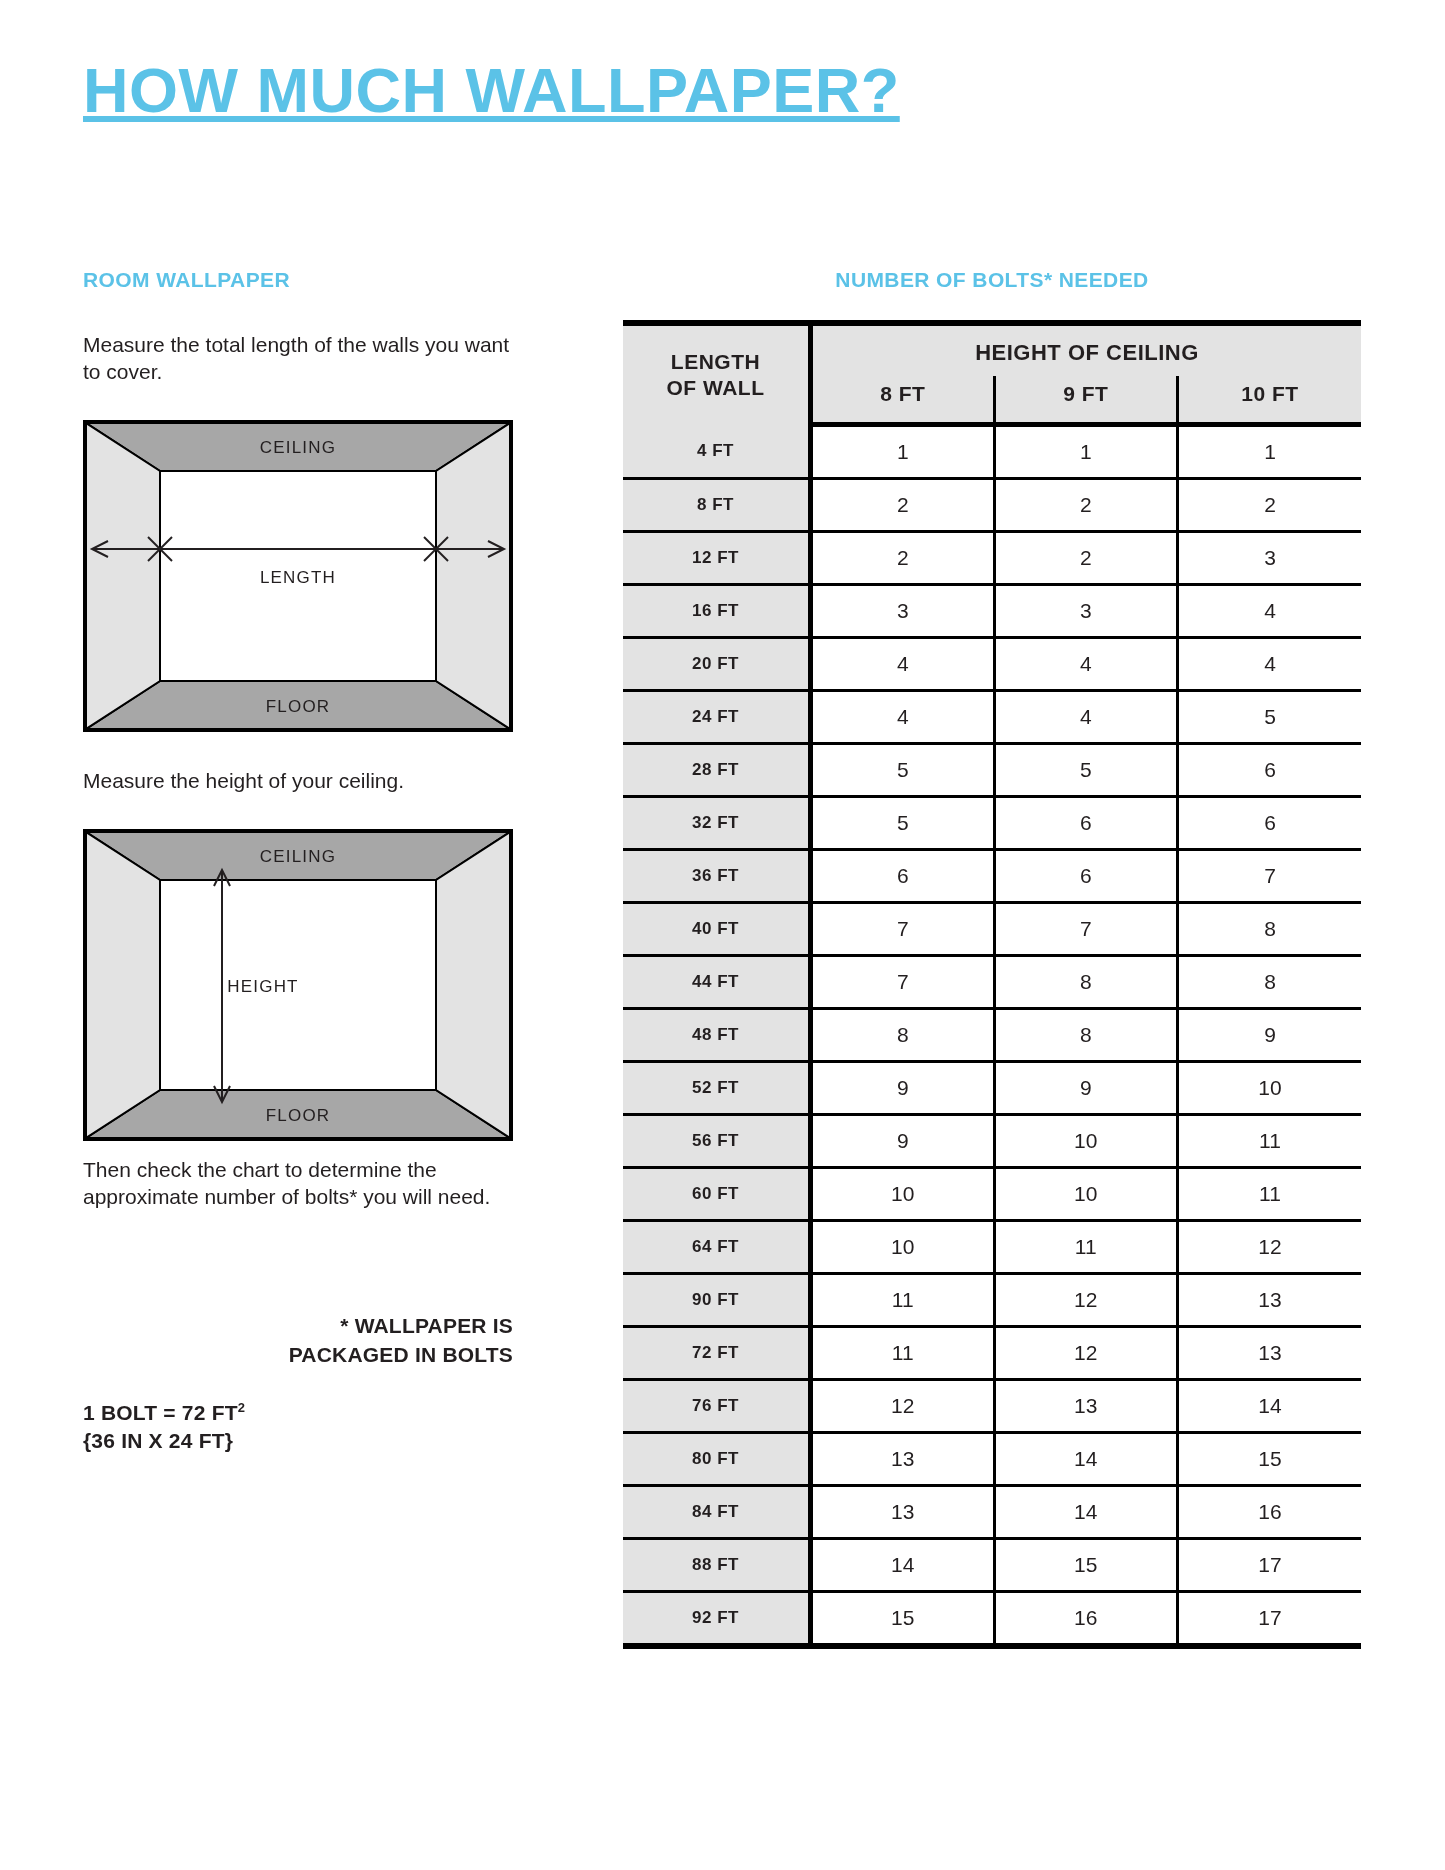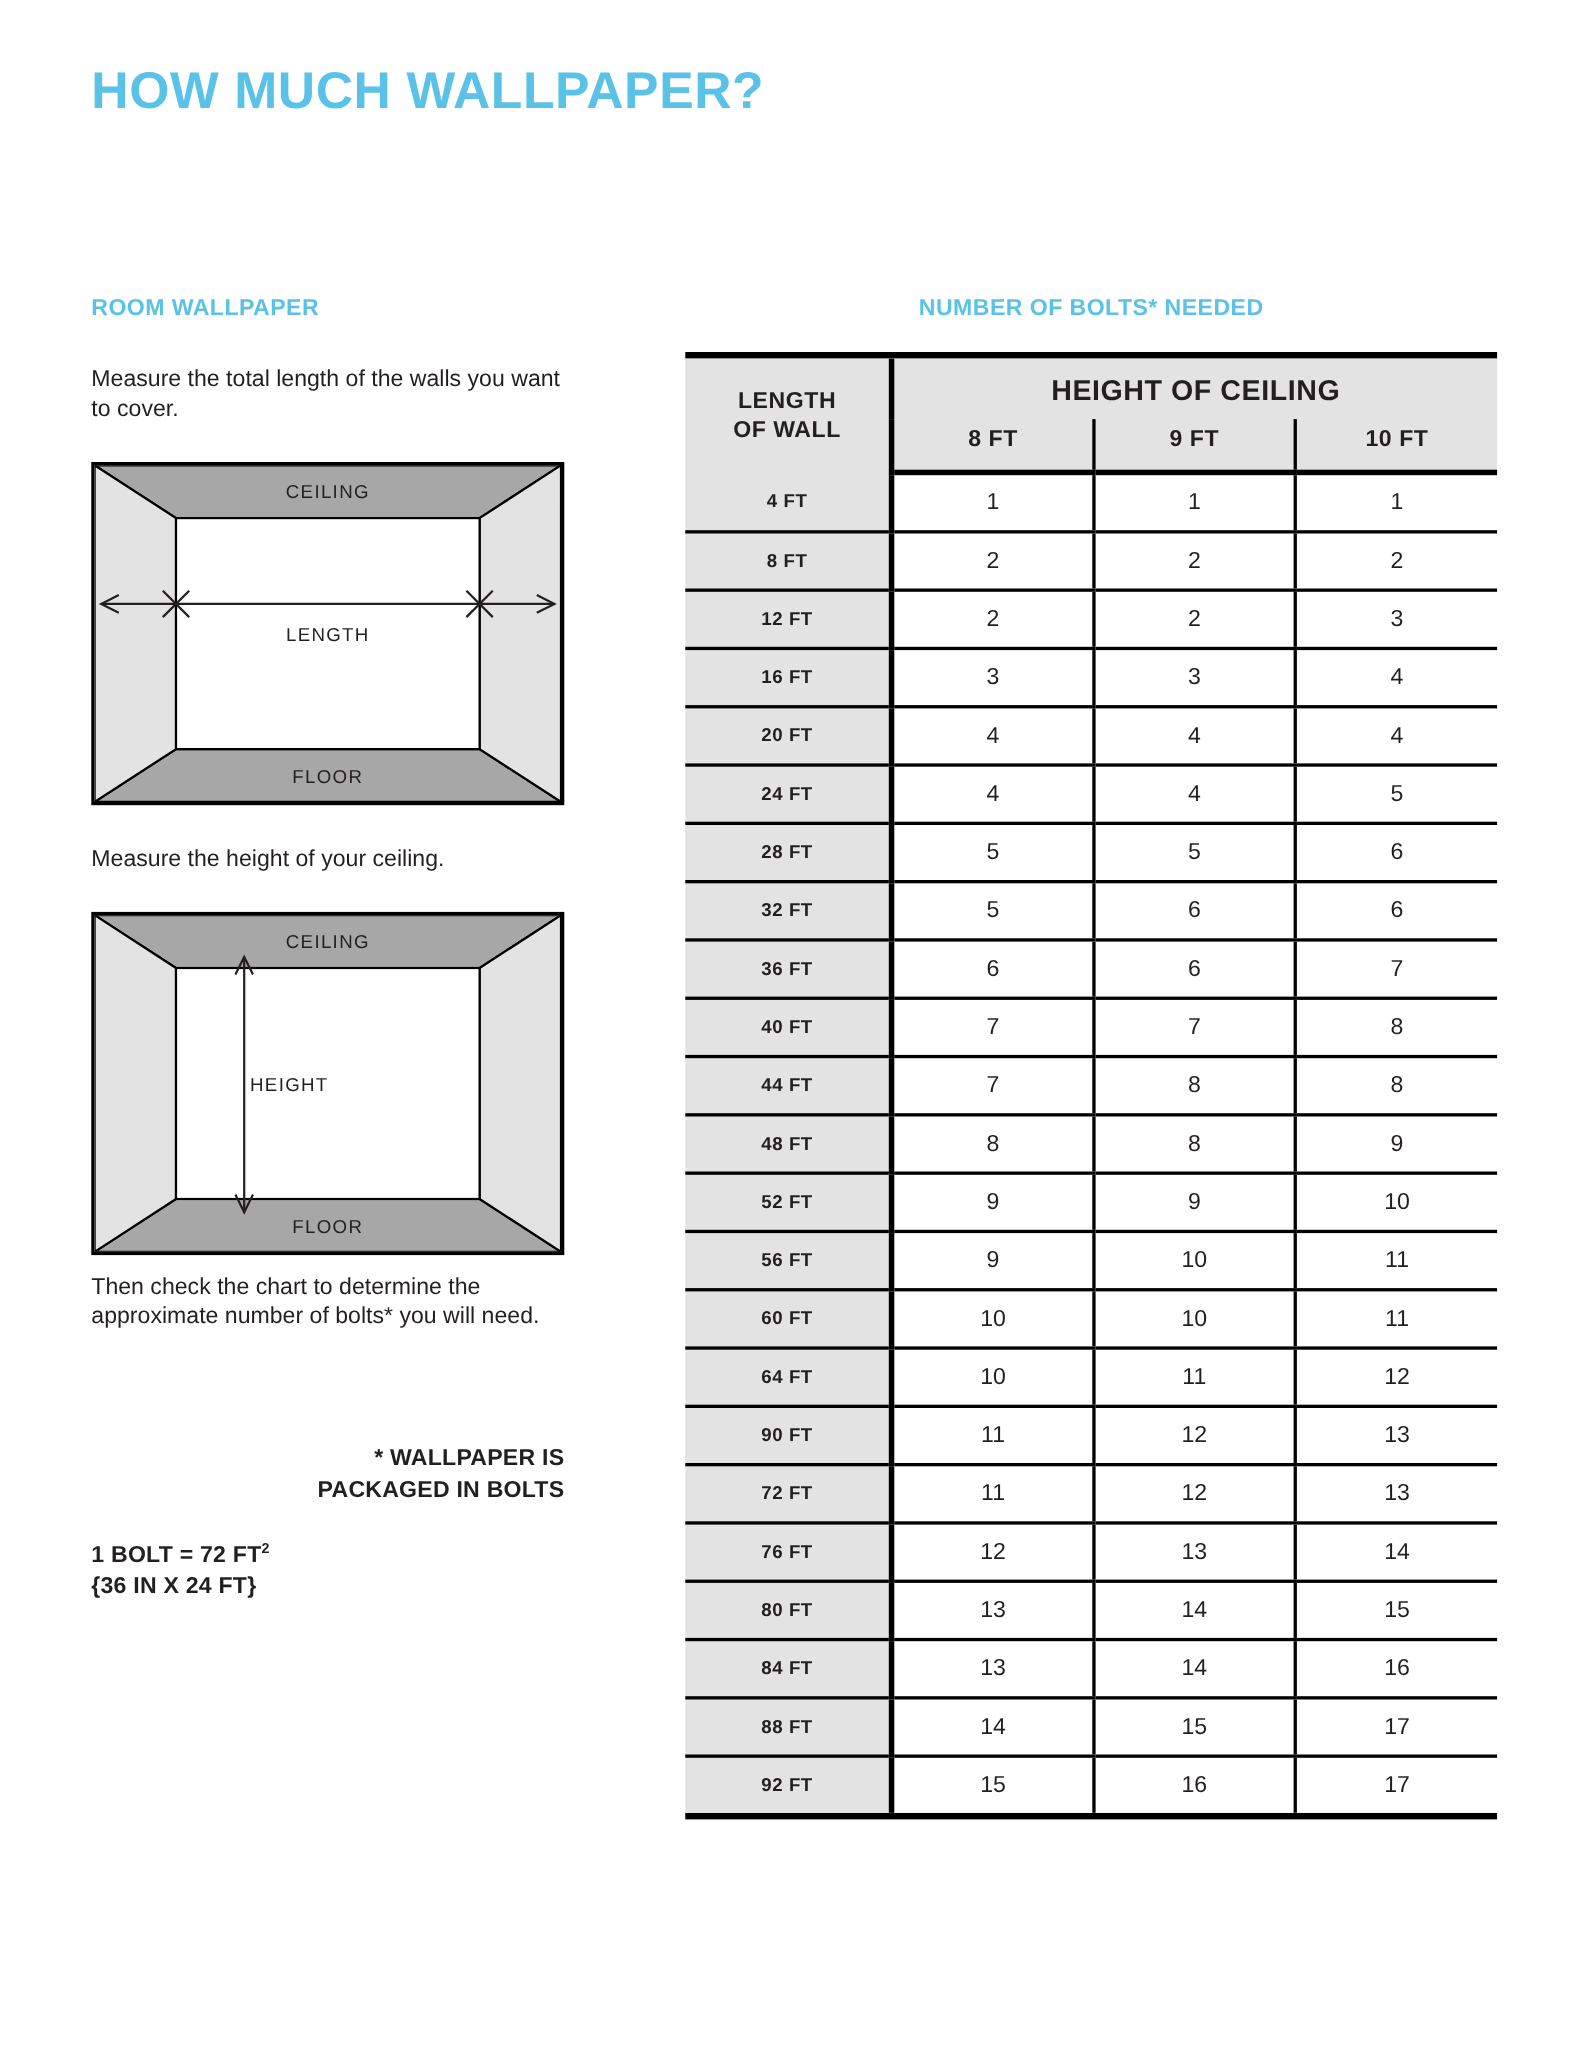--- a/index.html
+++ b/index.html
@@ -20,24 +20,25 @@
     left: 0; top: 0;
     width: 1445px;
     height: 1870px;
   }
 
   
   .main-title {
     position: absolute;
     left: 83px;
     top: 54px;
-    font-size: 47px;
+    font-size: 63px;
     font-weight: bold;
     letter-spacing: 0.5px;
     color: #5bc2e7;
+    text-decoration: underline;
   }
 
   
   .left-col {
     position: absolute;
     left: 83px;
     top: 268px;
     width: 430px;
   }
   .section-head {
@@ -117,21 +118,21 @@
     background: #e3e3e3;
     font-size: 21px;
     font-weight: bold;
     letter-spacing: 0.5px;
     line-height: 1.25;
     border-right: 5px solid #000;
     padding: 18px 0 18px 0;
   }
   th.ceil-head {
     background: #e3e3e3;
-    font-size: 26px;
+    font-size: 22px;
     font-weight: bold;
     letter-spacing: 0.5px;
     padding: 14px 0 10px 0;
     border-bottom: 0;
   }
   th.sub-head {
     background: #e3e3e3;
     font-size: 21px;
     font-weight: bold;
     letter-spacing: 0.5px;

